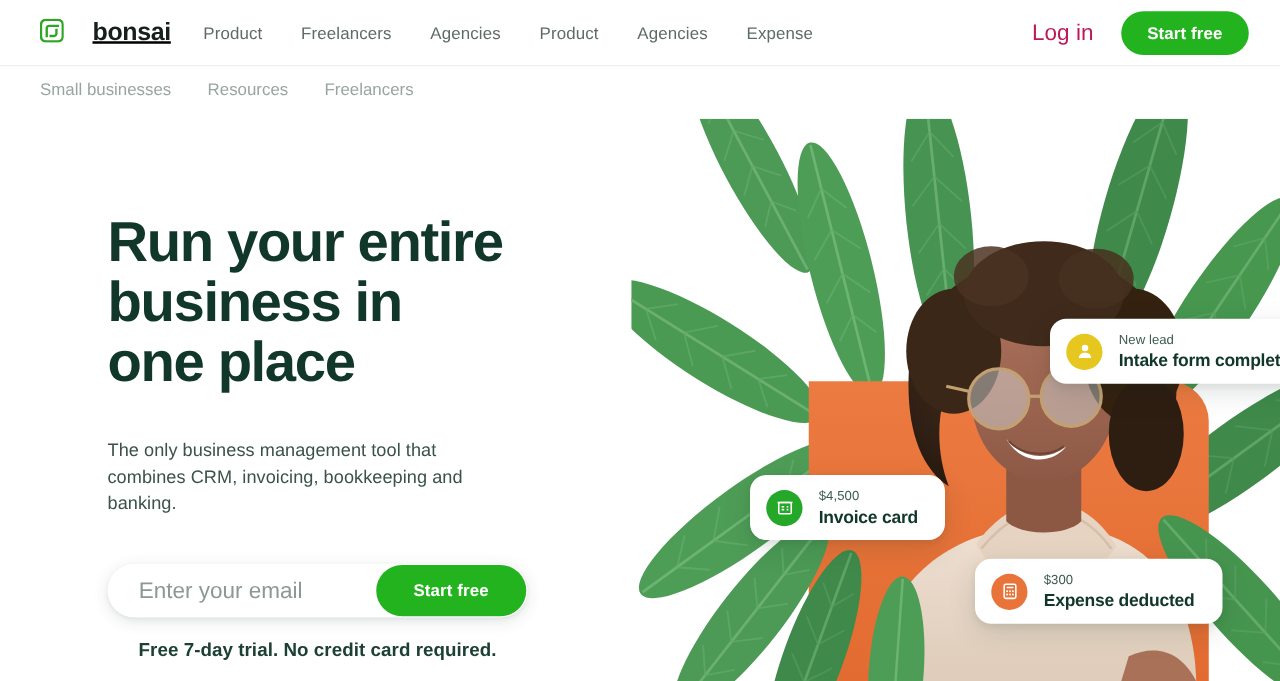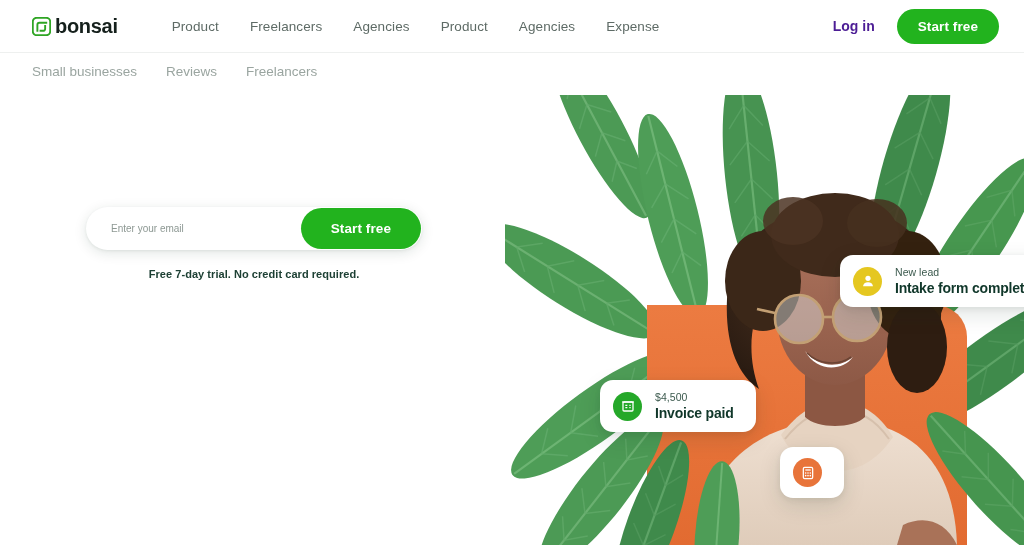--- a/index.html
+++ b/index.html
@@ -13,41 +13,41 @@
   }
 
   .page { position:relative; width:1024px; height:545px; background:#fff; overflow:hidden; }
 
   
   .header {
     position:absolute; top:0; left:0; width:1024px; height:52px;
     background:#fff; display:flex; align-items:center; z-index:60;
   }
   .logo-wrap {
-    display:flex; align-items:center; gap:4px;
-    margin-left:32px; cursor:pointer;
+    display:flex; align-items:flex-start; gap:23px;
+    margin-left:32px; cursor:pointer;text-decoration:underline;
   }
   .logo-mark { width:19px; height:19px; display:block; }
   .logo-text {
     font-size:20px; font-weight:700; color:#15201c;
     letter-spacing:-.3px;
   }
 
-  .nav { display:flex; align-items:flex-start; gap:31px; margin-left:54px; }
+  .nav { display:flex; align-items:flex-start; gap:31px; margin-left:26px; }
   .nav-link {
     font-size:13.5px; color:#5e6b66; letter-spacing:.1px;
     cursor:pointer; white-space:nowrap;
   }
 
   .header-right {
     margin-left:auto; margin-right:25px;
     display:flex; align-items:center; gap:22px;
   }
   .login-link {
-    font-size:14px; color:#4c1d95; font-weight:700; cursor:pointer;
+    font-size:18px; color:#be185d; font-weight:400; cursor:pointer;
   }
   .cta-btn {
     background:#22b31e; color:#fff; border:none;
     font-family:inherit;
     font-size:13.5px; font-weight:700;
     padding:10px 21px; border-radius:22px; cursor:pointer;
     letter-spacing:.1px; white-space:nowrap;
   }
 
   
@@ -76,34 +76,34 @@
 
   .signup {
     margin-top:37px; position:relative;
     width:336px; height:43px;
     background:#fff; border-radius:24px;
     box-shadow:0 3px 13px rgba(20,50,35,.12), 0 1px 3px rgba(20,50,35,.07);
     display:flex; align-items:center;
   }
   .email-input {
     flex:1; height:100%; border:none; outline:none; background:transparent;
-    font-family:inherit; font-size:10px; color:#1c2b25;
+    font-family:inherit; font-size:18px; color:#1c2b25;
     padding-left:25px; border-radius:24px;
   }
   .email-input::placeholder { color:#8d9893; }
   .signup-btn {
     position:absolute; right:1px; top:1px;
     height:41px; padding:0 30px;
     background:#22b31e; color:#fff; border:none; border-radius:21px;
     font-family:inherit; font-size:13.5px; font-weight:700; cursor:pointer;
     letter-spacing:.1px; white-space:nowrap;
   }
   .trial-note {
     margin-top:18px; width:336px; text-align:center;
-    font-size:11px; font-weight:700; color:#1d4034; letter-spacing:.05px;
+    font-size:15px; font-weight:700; color:#1d4034; letter-spacing:.05px;
   }
 
   
   .hero-art {
     position:absolute; left:505px; top:95px;
     width:519px; height:450px; z-index:10; overflow:hidden;
   }
   .hero-art svg { display:block; }
 
   
@@ -156,21 +156,21 @@
 
     <div class="header-right">
       <span class="login-link">Log in</span>
       <button class="cta-btn">Start free</button>
     </div>
   </div>
 
   <div class="subnav">
     <div class="subnav-inner">
       <span class="subnav-link">Small businesses</span>
-      <span class="subnav-link">Reviews</span>
+      <span class="subnav-link">Resources</span>
       <span class="subnav-link">Freelancers</span>
     </div>
   </div>
 
   <div class="hero-art">
     <svg width="519" height="450" viewBox="0 0 519 450">
       <defs>
         <clipPath id="artClip">
             <rect x="0" y="0" width="519" height="450"></rect>
           </clipPath>
@@ -323,21 +323,27 @@
             <path d="M0 -74 L0 74" stroke="#6db473" stroke-width="2" fill="none"></path>
           </g>
         </g>
 
       </g>
     </svg>
   </div>
 
   <div class="hero-left">
 
-
+    <h1 class="headline">
+      <span>Run your entire</span><br>
+      <span>business in</span><br>
+      <span>one place</span>
+    </h1>
+
+    <p class="subhead">The only business management tool that combines CRM, invoicing, bookkeeping and banking.</p>
 
     <form class="signup">
       <input class="email-input" type="email" placeholder="Enter your email" style="">
       <button class="signup-btn" type="submit">Start free</button>
     </form>
 
     <div class="trial-note">Free 7-day trial. No credit card required.</div>
   </div>
 
   <div class="fcard" id="card-lead">
@@ -356,27 +362,31 @@
   <div class="fcard" id="card-invoice">
     <span class="fcard-icon" style="background:#25a829;">
       <svg width="16" height="16" viewBox="0 0 24 24" fill="none" stroke="#fff" stroke-width="1.9">
         <rect x="4.5" y="6" width="15" height="13.5" rx="1.6"></rect>
         <path d="M3 6h18"></path>
         <path d="M8 11h3M8 14.5h3M14 11h2M14 14.5h2"></path>
       </svg>
     </span>
     <span class="fcard-texts">
       <span class="fcard-sub">$4,500</span>
-      <span class="fcard-title">Invoice paid</span>
+      <span class="fcard-title">Invoice card</span>
     </span>
   </div>
 
   <div class="fcard" id="card-expense">
     <span class="fcard-icon" style="background:#e8743a;">
       <svg width="16" height="16" viewBox="0 0 24 24" fill="none" stroke="#fff" stroke-width="1.9">
         <rect x="5" y="3.5" width="14" height="17" rx="2"></rect>
         <path d="M8 7.5h8"></path>
         <path d="M8.5 12h0.01M12 12h0.01M15.5 12h0.01M8.5 16h0.01M12 16h0.01M15.5 16h0.01" stroke-linecap="round" stroke-width="2.4"></path>
       </svg>
     </span>
+    <span class="fcard-texts">
+      <span class="fcard-sub">$300</span>
+      <span class="fcard-title">Expense deducted</span>
+    </span>
   </div>
 
 </div>
 
 </body></html>

